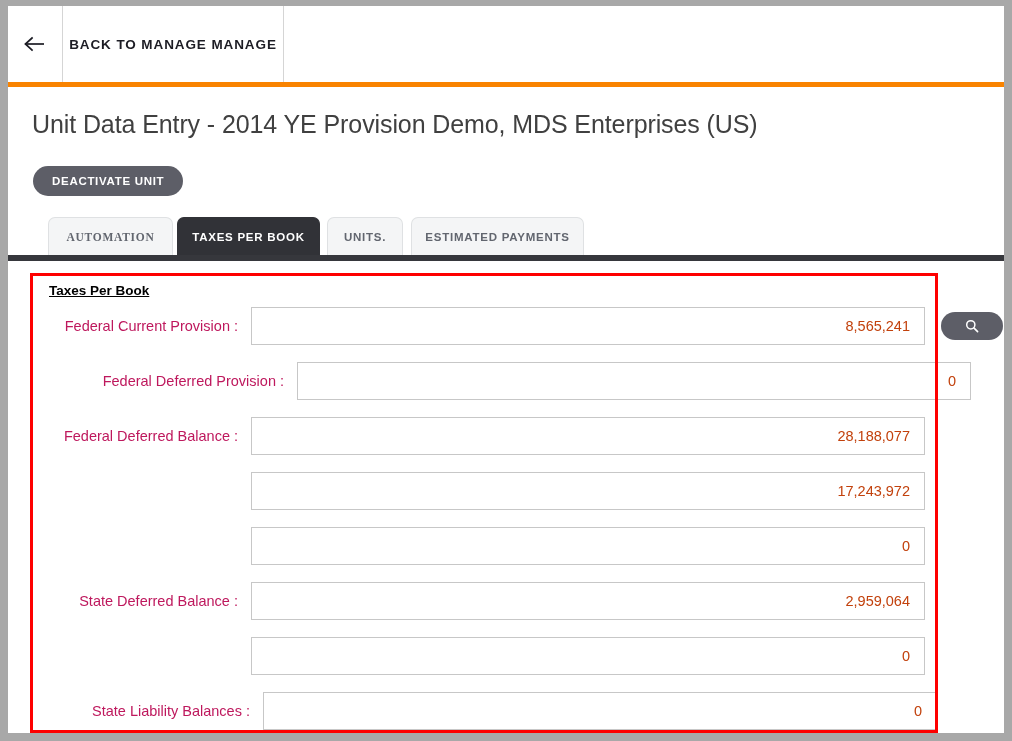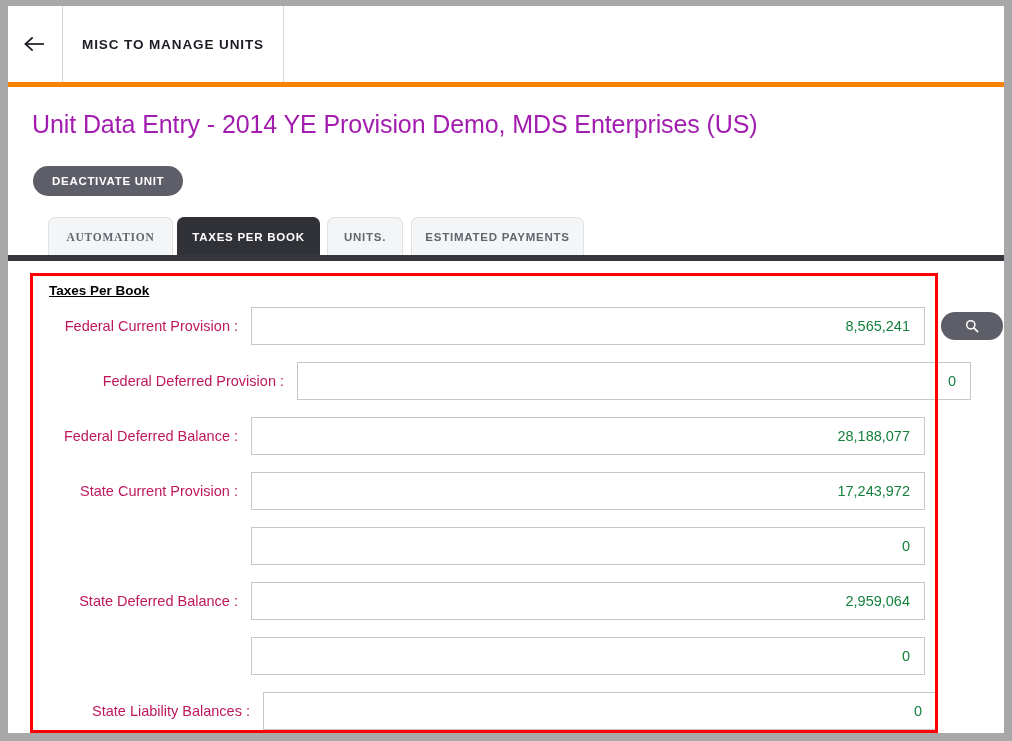--- a/index.html
+++ b/index.html
@@ -90,21 +90,21 @@
     background: #f98300;
   }
 
   
   #page-title {
     position: absolute;
     left: 24px;
     top: 104px;
     font-size: 25px;
     font-weight: normal;
-    color: #a21caf;
+    color: #404040;
     white-space: nowrap;
     letter-spacing: -0.1px;
   }
 
   #deactivate-unit-button {
     position: absolute;
     left: 25px;
     top: 160px;
     height: 30px;
     padding: 4px 19px;
@@ -218,21 +218,21 @@
   }
   .form-row .field-input {
     position: absolute;
     left: 218px;
     top: 0;
     width: 674px;
     height: 38px;
     box-sizing: border-box;
     border: 1px solid #c7c7c7;
     background: #ffffff;
-    color: #15803d;
+    color: #c2410c;
     font-family: "Liberation Sans", sans-serif;
     font-size: 14.5px;
     text-align: right;
     padding: 0 14px;
     outline: none;
   }
 
   
   #search-button {
     position: absolute;
@@ -261,21 +261,21 @@
       <div id="back-arrow-cell">
         <span>
           <svg width="22" height="16" viewBox="0 0 22 16">
             <path d="M1 8 H20" stroke="#1c1c24" stroke-width="1.7" fill="none"></path>
             <path d="M8 2 L1.4 8 L8 14" stroke="#1c1c24" stroke-width="1.7" fill="none" stroke-linecap="square"></path>
           </svg>
         </span>
       </div>
       <div class="nav-divider" id="nav-divider-left"></div>
       <div id="back-link">
-        <span class="label">MISC TO MANAGE UNITS</span>
+        <span class="label">BACK TO MANAGE MANAGE</span>
       </div>
       <div class="nav-divider" id="nav-divider-right"></div>
     </div>
 
     <div id="orange-rule"></div>
 
     <div id="page-title">Unit Data Entry - 2014 YE Provision Demo, MDS Enterprises (US)</div>
 
     <button id="deactivate-unit-button">DEACTIVATE UNIT</button>
 
@@ -299,21 +299,20 @@
         <div class="field-label">Federal Deferred Provision :</div>
         <input class="field-input" type="text" readonly="" value="0" style="">
       </div>
 
       <div class="form-row" style="top:141px;">
         <div class="field-label">Federal Deferred Balance :</div>
         <input class="field-input" type="text" readonly="" value="28,188,077" style="">
       </div>
 
       <div class="form-row" style="top:196px;">
-        <div class="field-label">State Current Provision :</div>
         <input class="field-input" type="text" readonly="" value="17,243,972" style="">
       </div>
 
       <div class="form-row" style="top:251px;">
         <input class="field-input" type="text" readonly="" value="0" style="">
       </div>
 
       <div class="form-row" style="top:306px;">
         <div class="field-label">State Deferred Balance :</div>
         <input class="field-input" type="text" readonly="" value="2,959,064" style="">

